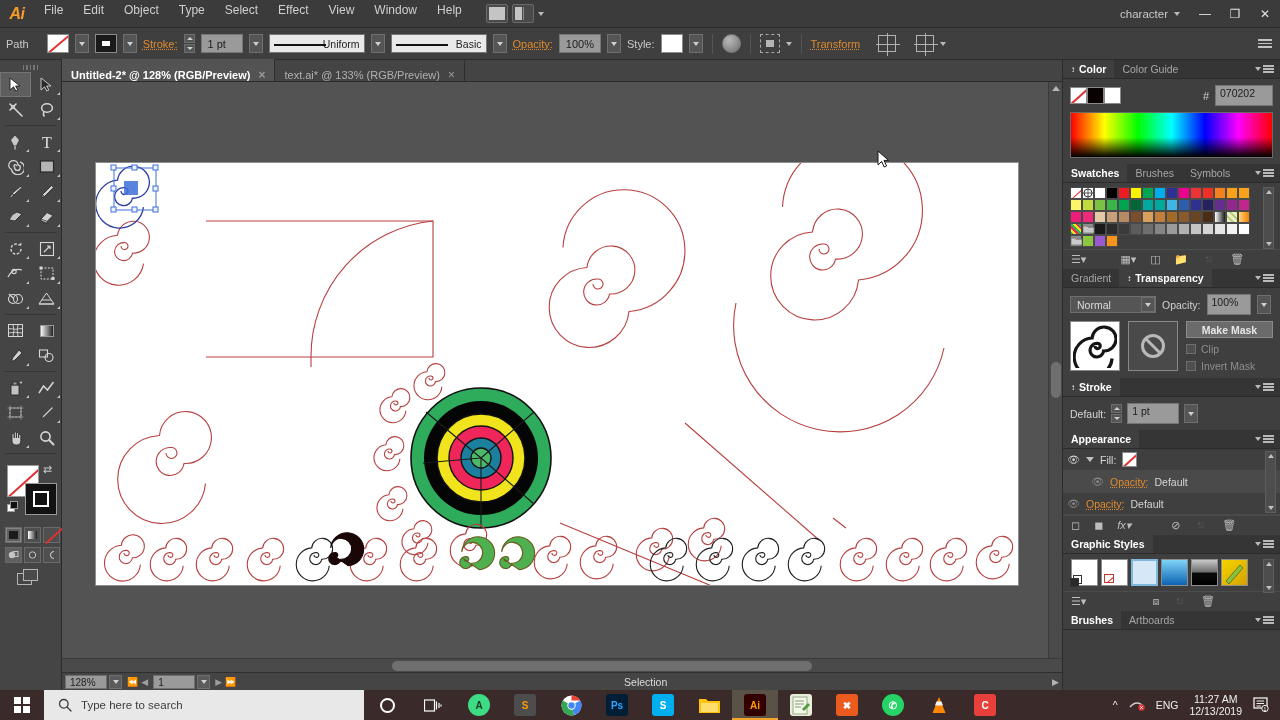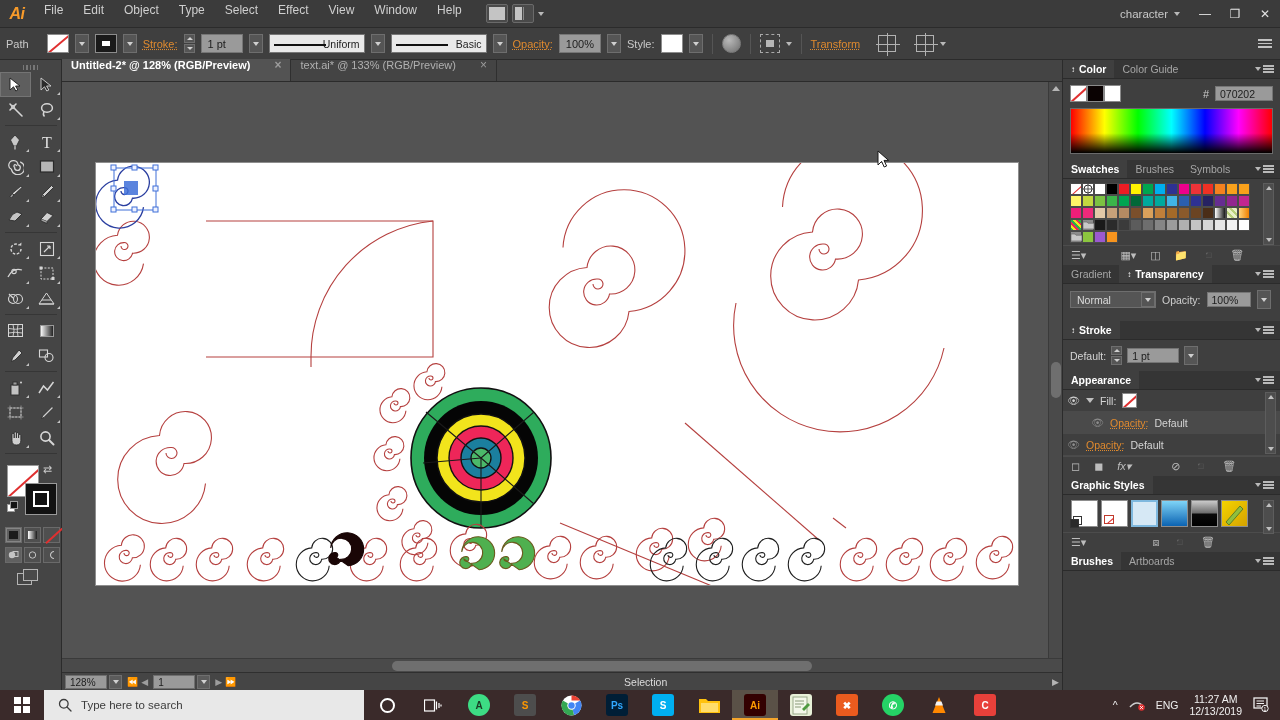--- a/index.html
+++ b/index.html
@@ -135,21 +135,21 @@
   .burger { display:flex;flex-direction:column;gap:2px; }
   .burger i { width:14px;height:1.5px;background:#c3c3c3; }
 
   
   .tabbar {
     position: absolute; top: 60px; left: 62px; width: 1000px; height: 22px;
     background: #444444; display: flex; align-items: flex-end;
     border-bottom: 1px solid #2b2b2b;
   }
   .doctab {
-    height: 22px; display: flex; align-items: flex-start; gap: 24px;
+    height: 22px; display: flex; align-items: flex-end; gap: 8px;
     padding: 0 9px; font-size: 11px; color: #b0b0b0;
     border-right: 1px solid #2f2f2f; cursor: default;
   }
   .doctab.active { background: #535353; color: #ffffff; font-weight: bold; }
   .tab-x { font-size: 12px; color: #9c9c9c; line-height: 1; }
 
   
   .toolbar {
     position: absolute; top: 60px; left: 0; width: 62px; bottom: 30px;
     background: #454545; border-right: 1px solid #2b2b2b;
@@ -301,21 +301,21 @@
 
   
   .color-row { display: flex; align-items: center; gap: 6px; }
   .cp-chips { display:flex; }
   .cp-chip { width:17px;height:17px;border:1px solid #8a8a8a; position:relative; }
   .cp-chip.none { background:#fff; overflow:hidden; }
   .cp-chip.none::after{content:"";position:absolute;left:-4px;top:7px;width:26px;
     height:1.5px;background:#e03030;transform:rotate(-42deg);}
   .cp-hash { margin-left:auto; font-size:11px; color:#cacaca; }
   .hex-field {
-    background:#9a9a9a;color:#1d1d1d;font-size:10.5px;height:15px;line-height:15px;
+    background:#9a9a9a;color:#1d1d1d;font-size:10.5px;height:21px;line-height:15px;
     width:58px;padding:0 4px;border:1px solid #757575;
   }
   .spectrum {
     margin-top:6px; height:46px; border:1px solid #6a6a6a;
     background:
       linear-gradient(to bottom, rgba(255,255,255,0) 55%, #000 100%),
       linear-gradient(to right,#ff0000,#ffff00,#00ff00,#00ffff,#0000ff,#ff00ff,#ff0000);
   }
 
   
@@ -1066,20 +1066,44 @@
           <div class="mini-caret">
               <i></i>
             </div>
         </div>
         <span style="font-size:10.5px;color:#cfcfcf">Opacity:</span>
         <div class="hex-field" style="width:44px">100%</div>
         <div class="mini-caret">
             <i></i>
           </div>
       </div>
+      <div class="tp-thumbs">
+        <div class="tp-thumb">
+          <svg width="44" height="44" viewBox="0 0 44 44">
+            <path d="M22 22 a2.6 2.6 0 1 0 2.4 -2.6 a6.8 6.8 0 1 0 6.2 7.6 a12 12 0 1 0 -11.5 -13 a19 19 0 1 0 20 20.5" fill="none" stroke="#151515" stroke-width="3.2"></path>
+          </svg>
+        </div>
+        <div class="tp-mask">
+          <svg width="26" height="26" viewBox="0 0 26 26">
+            <circle cx="13" cy="13" r="10.5" fill="none" stroke="#b9b9b9" stroke-width="3"></circle>
+            <path d="M5.5 5.5 L20.5 20.5" stroke="#b9b9b9" stroke-width="3"></path>
+          </svg>
+        </div>
+        <div class="tp-right">
+          <div class="btn-grey">Make Mask</div>
+          <div class="chk-row">
+            <div class="chk"></div>
+            <span>Clip</span>
+          </div>
+          <div class="chk-row">
+            <div class="chk"></div>
+            <span>Invert Mask</span>
+          </div>
+        </div>
+      </div>
     </div>
 
     <div class="panel-tabs">
       <div class="ptab active">
         <span style="font-size:8px">↕</span>
         <span>Stroke</span>
       </div>
       <div class="ptab-menu">
         <i class="pmenu-caret"></i>
           <div class="pmenu-lines">

